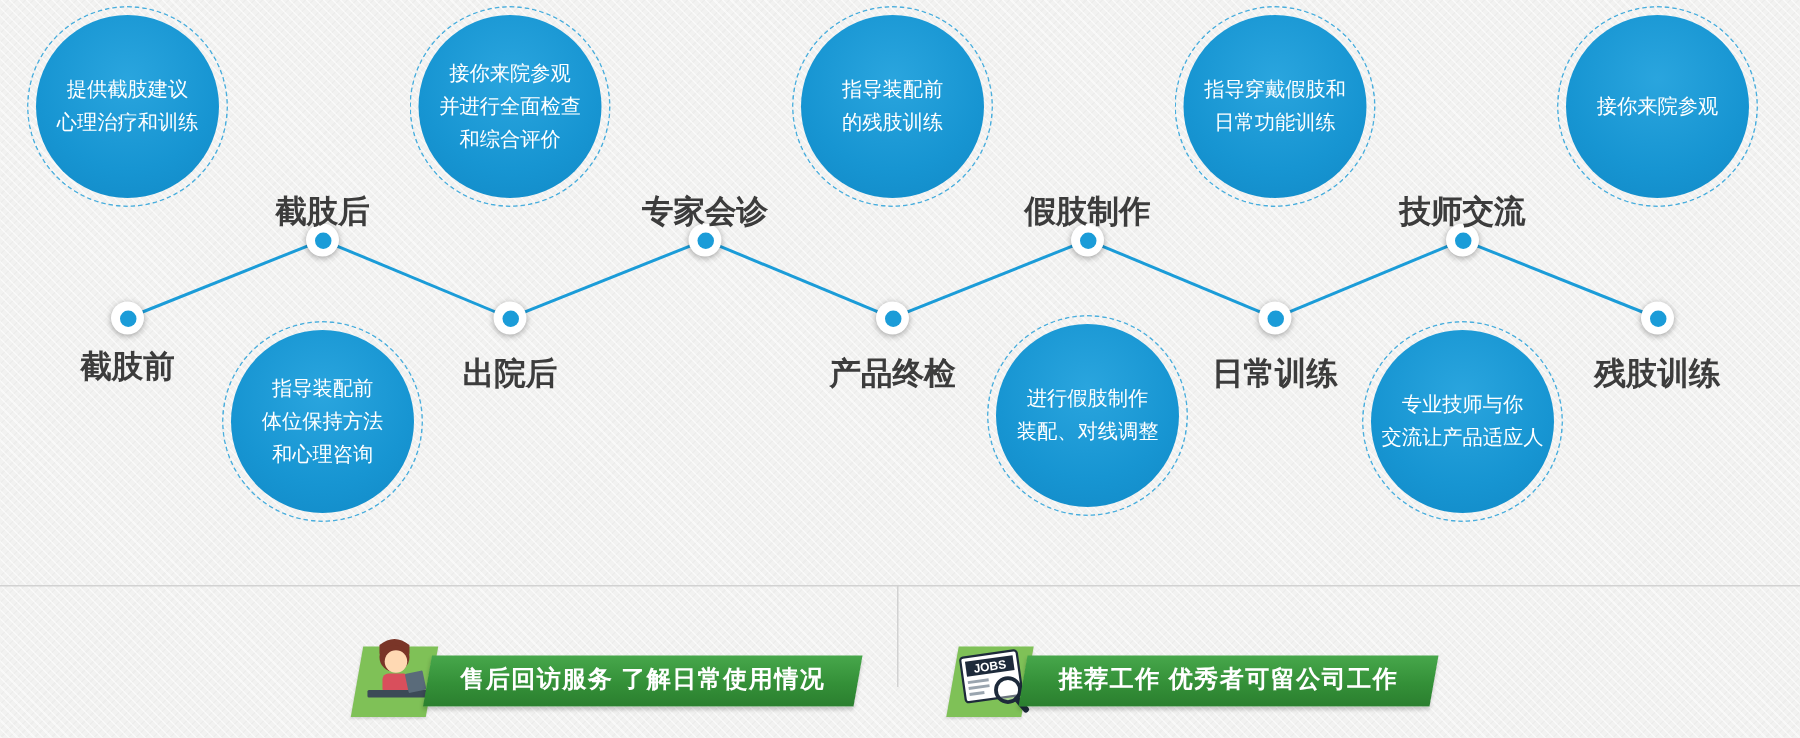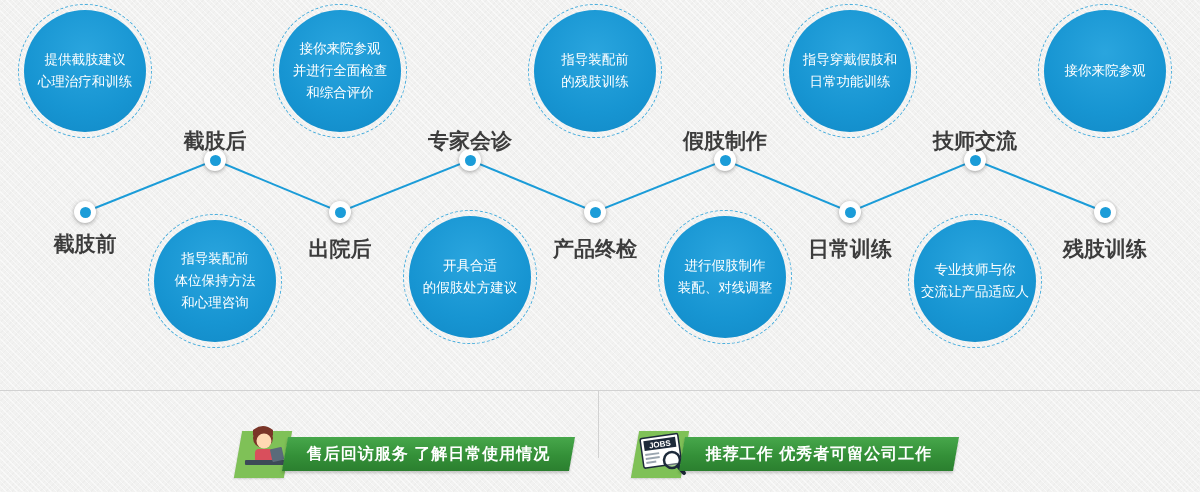--- a/index.html
+++ b/index.html
@@ -91,24 +91,20 @@
     <div class="bubble b2">
         <div class="bubble-inner">指导装配前
 体位保持方法
 和心理咨询</div>
       </div>
     <div class="bubble b3">
         <div class="bubble-inner">接你来院参观
 并进行全面检查
 和综合评价</div>
       </div>
-    <div class="bubble b4">
-        <div class="bubble-inner">开具合适
-的假肢处方建议</div>
-      </div>
     <div class="bubble b5">
         <div class="bubble-inner">指导装配前
 的残肢训练</div>
       </div>
     <div class="bubble b6">
         <div class="bubble-inner">进行假肢制作
 装配、对线调整</div>
       </div>
     <div class="bubble b8">
         <div class="bubble-inner">专业技师与你

